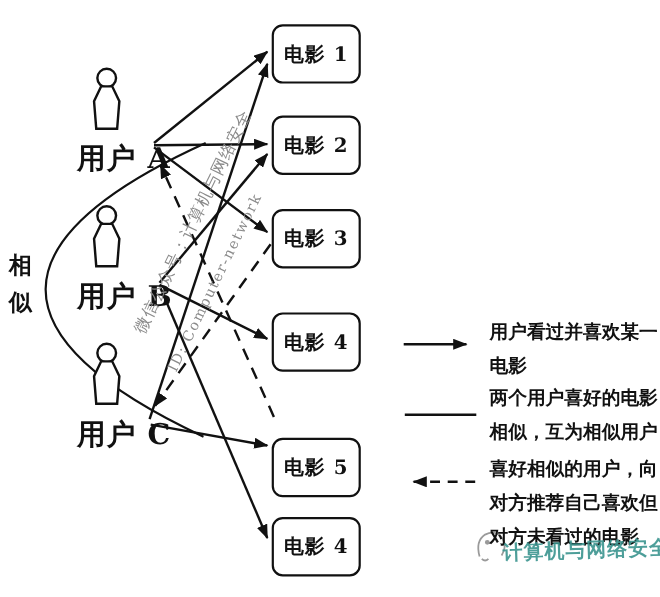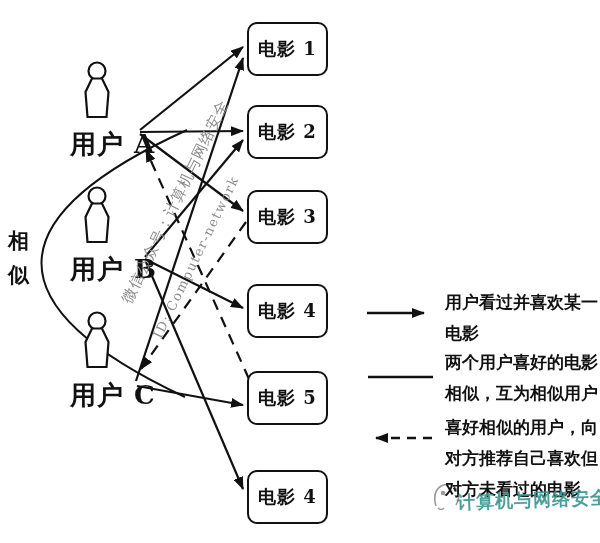--- a/index.html
+++ b/index.html
@@ -63,21 +63,21 @@
       <path d="M 436,506 Q 432,492 441,486 Q 451,481 457,490 Q 461,497 456,505"></path>
       <circle cx="443" cy="493" r="1.4" fill="#9a9a9a"></circle>
       <path d="M 438,508 q 3,3 6,0"></path>
     </g>
   </svg>
 
   <div class="movie-box" style="top:22px">电影 1</div>
   <div class="movie-box" style="top:105px">电影 2</div>
   <div class="movie-box" style="top:190px">电影 3</div>
   <div class="movie-box" style="top:284px">电影 4</div>
-  <div class="movie-box" style="top:371px">电影 5</div>
+  <div class="movie-box" style="top:398px">电影 5</div>
   <div class="movie-box" style="top:470px">电影 4</div>
 
   <div class="user-label" style="top:127px">用户 A</div>
   <div class="user-label" style="top:378px">用户 C</div>
   <div class="user-label" style="top:252px">用户 B</div>
 
   <div class="similar-label">相似</div>
 
   <div class="legend-text" style="top:287px">用户看过并喜欢某一电影</div>
   <div class="legend-text" style="top:347px">两个用户喜好的电影相似，互为相似用户</div>

